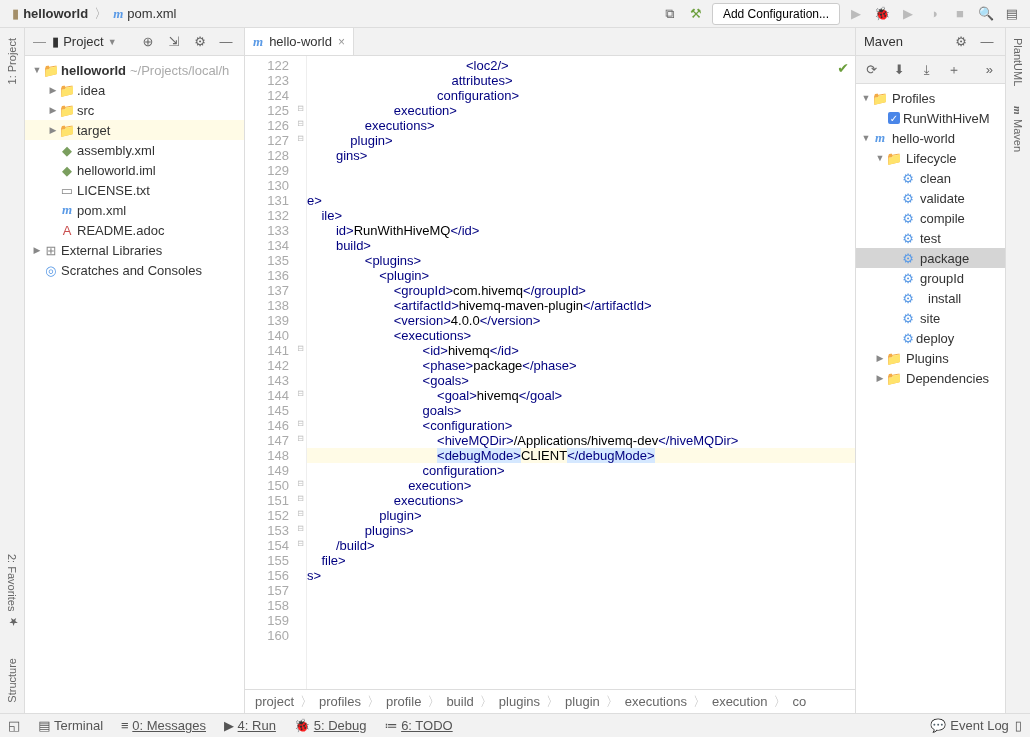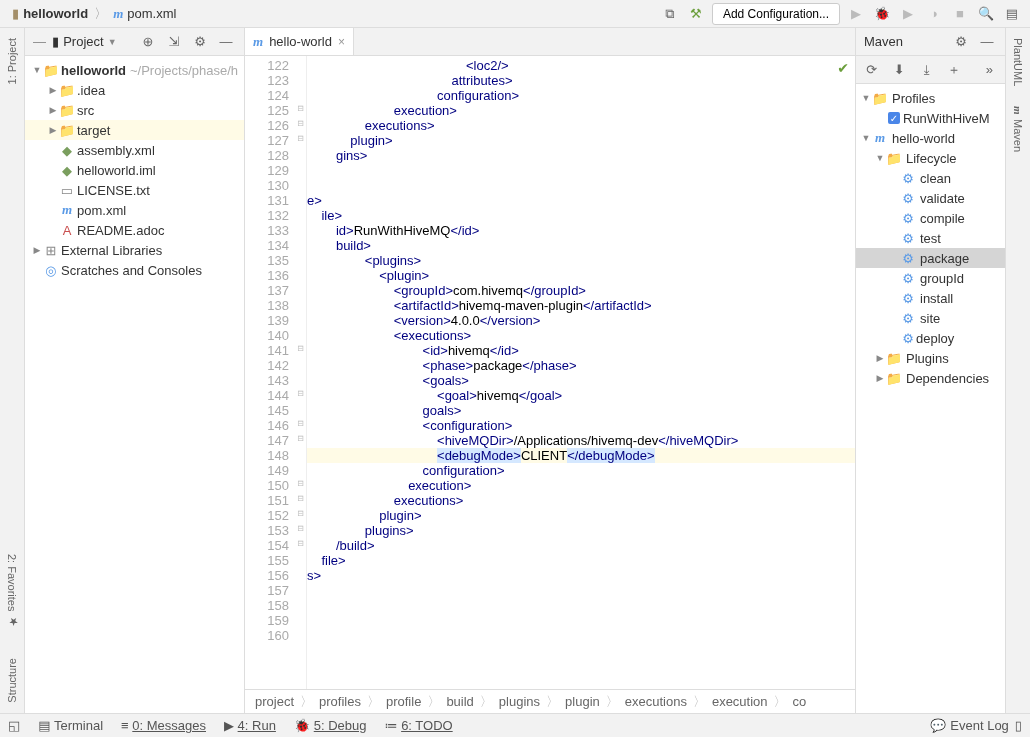--- a/index.html
+++ b/index.html
@@ -122,21 +122,21 @@
       <span class="icon-btn">⚙</span>
       <span class="icon-btn">—</span>
     </div>
     <div class="tree" id="project-tree">
         <div class="tree-row ind0 bold">
           <span class="exp">▼</span>
           <span class="ic">
             <span class="folder-ic">📁</span>
           </span>
           <span class="lbl">helloworld</span>
-          <span class="dim">~/Projects/phase/h</span>
+          <span class="dim">~/Projects/local/h</span>
         </div>
         <div class="tree-row ind1">
           <span class="exp">▶</span>
           <span class="ic">
             <span class="folder-ic">📁</span>
           </span>
           <span class="lbl">.idea</span>
         </div>
         <div class="tree-row ind1">
           <span class="exp">▶</span>
@@ -442,21 +442,21 @@
           <span class="ic">
             <span class="gear-ic">⚙</span>
           </span>
           <span style="margin-left:4px">groupId</span>
         </div>
         <div class="m-row mind2">
           <span class="exp"></span>
           <span class="ic">
             <span class="gear-ic">⚙</span>
           </span>
-          <span style="margin-left:4px">install</span>
+          <span style="margin-left:12px">install</span>
         </div>
         <div class="m-row mind2">
           <span class="exp"></span>
           <span class="ic">
             <span class="gear-ic">⚙</span>
           </span>
           <span style="margin-left:4px">site</span>
         </div>
         <div class="m-row mind2">
           <span class="exp"></span>

